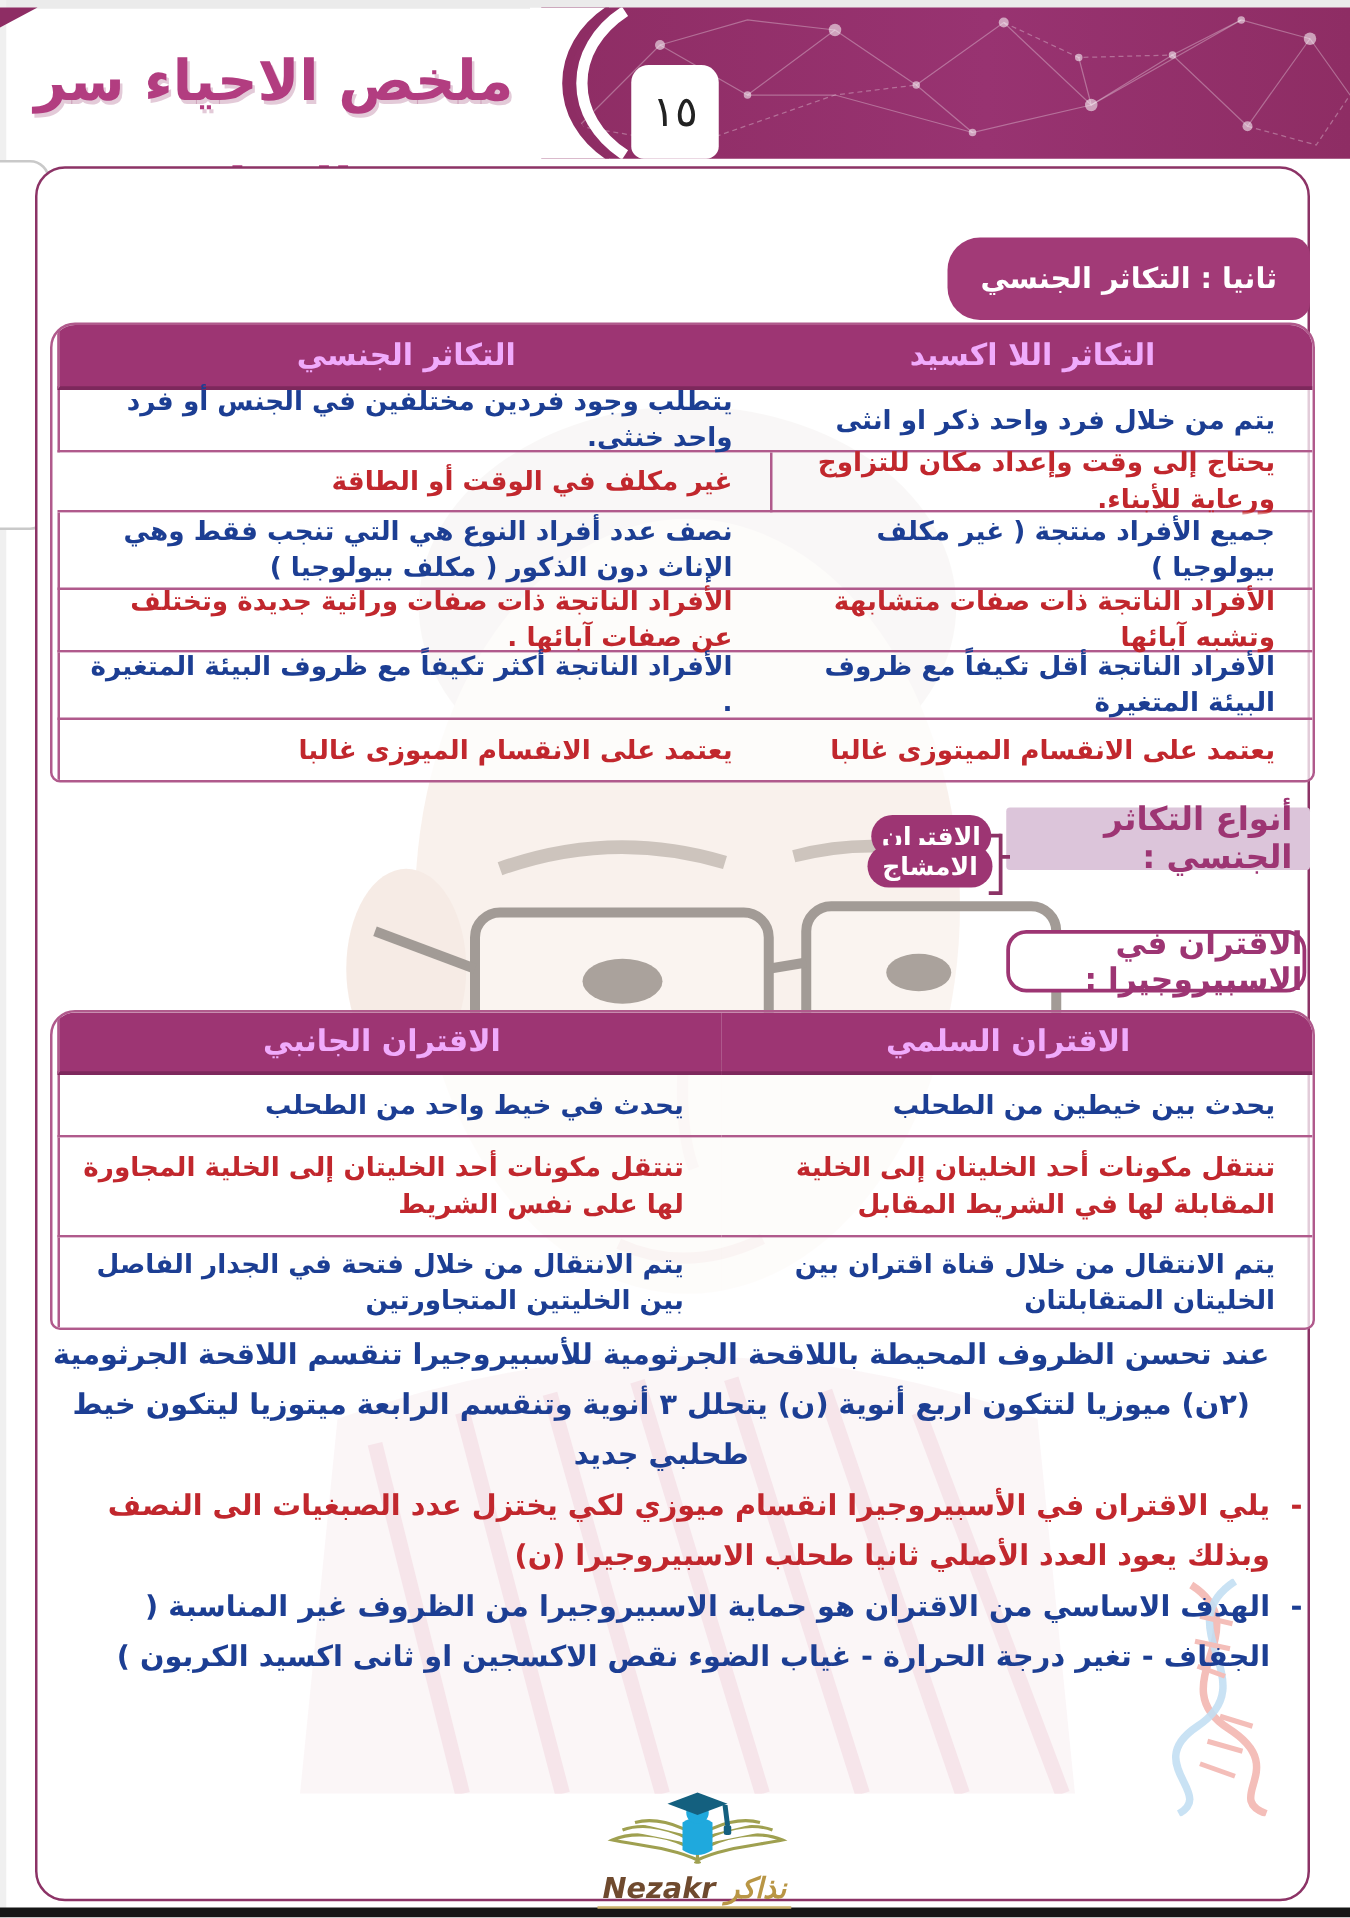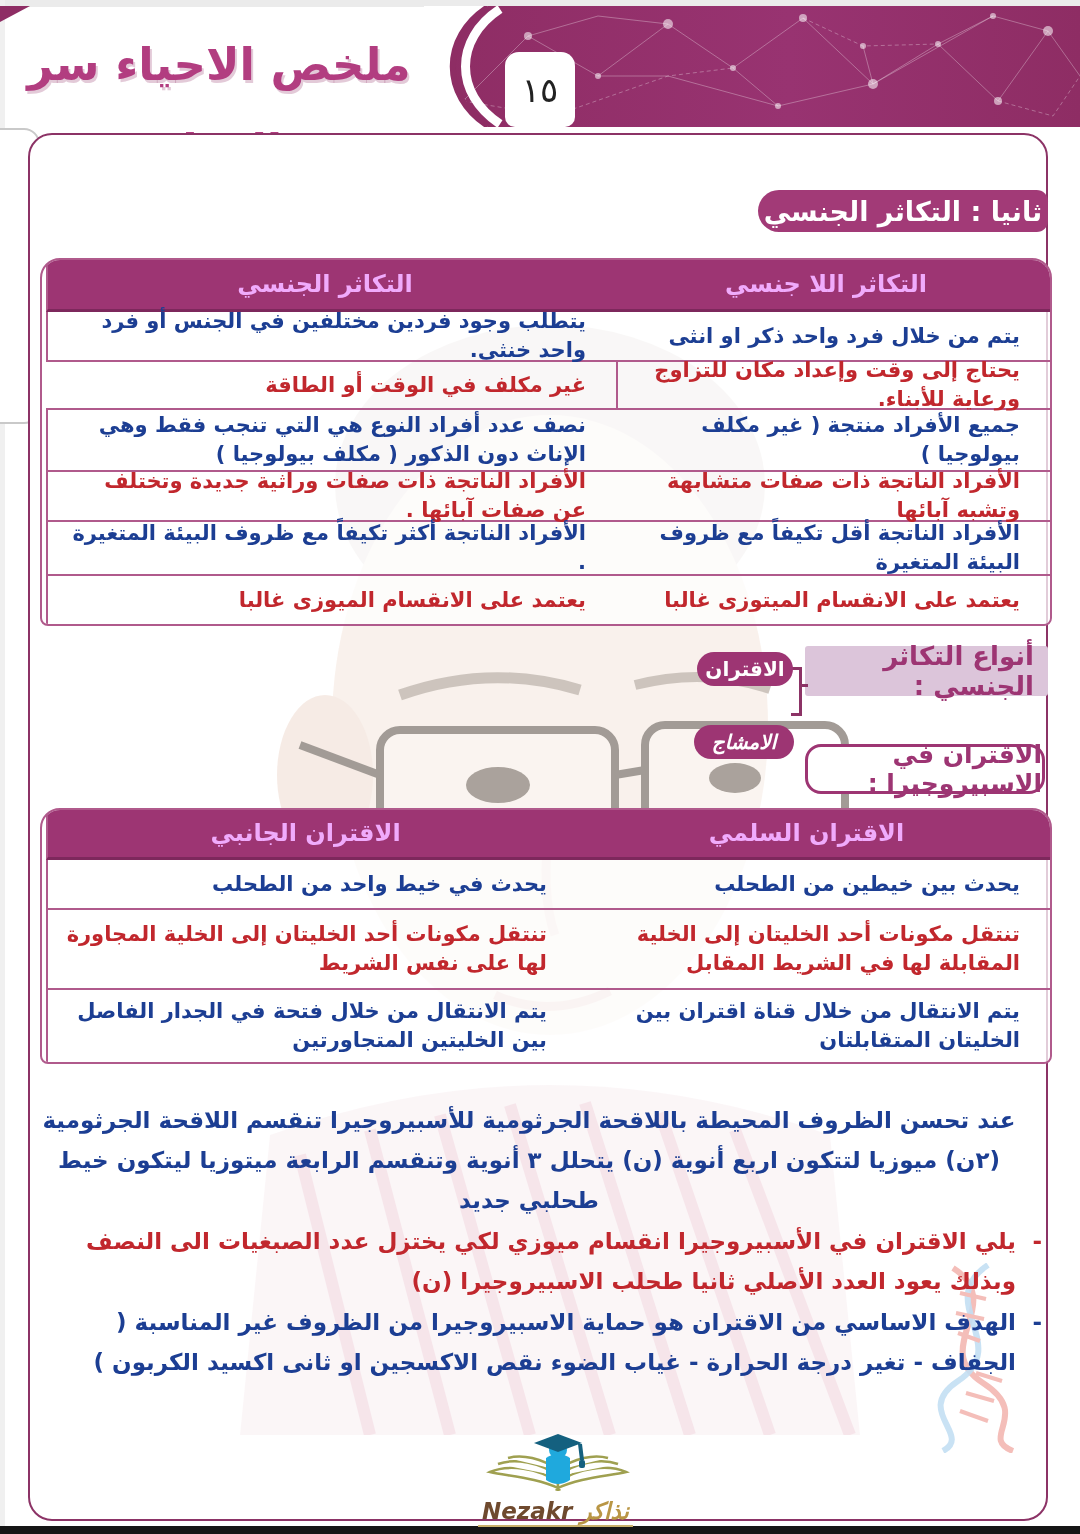--- a/index.html
+++ b/index.html
@@ -34,23 +34,23 @@
   .bookmark{left:-30px;top:128px;width:66px;height:292px;background:#fff;
     border:2px solid #c9c9c9;border-radius:16px;}
   .frame{left:28px;top:133px;width:1016px;height:1384px;background:#fff;
     border:2px solid #8c3366;border-radius:24px;}
   .watermark-wrap{left:30px;top:135px;width:1012px;height:1380px;
     border-radius:22px;overflow:hidden;}
   .portrait{position:absolute;left:210px;top:140px;width:620px;height:1160px;opacity:.5;}
   .dna{position:absolute;left:888px;top:1128px;width:150px;height:190px;opacity:.9;}
 
   
-  .section-pill{left:758px;top:190px;width:290px;height:42px;background:#a23a77;
+  .section-pill{left:758px;top:190px;width:290px;height:66px;background:#a23a77;
     border-radius:26px 14px 14px 26px;display:flex;align-items:center;justify-content:center;
-    direction:rtl;color:#fff;font-size:27px;font-weight:bold;z-index:3;}
+    direction:rtl;color:#fff;font-size:23px;font-weight:bold;z-index:3;}
 
   
   .ctable{direction:rtl;display:grid;z-index:3;
     border:2px solid #b05a8c;border-radius:20px 20px 8px 8px;overflow:hidden;
     background:rgba(255,255,255,.55);}
   .tbl1{left:40px;top:258px;width:1008px;
     grid-template-columns:434px 570px;
     grid-template-rows:52px 50px 48px 62px 50px 54px 48px;}
   .tbl2{left:40px;top:808px;width:1008px;
     grid-template-columns:473px 531px;
@@ -66,37 +66,37 @@
   .txt-blue{color:#1c3e93;}
   .txt-red{color:#c1272d;}
 
   
   .types-banner{left:805px;top:646px;width:243px;height:50px;background:#dcc5da;
     display:flex;align-items:center;direction:rtl;padding-right:14px;box-sizing:border-box;
     color:#9d3573;font-size:26px;font-weight:bold;z-index:3;border-radius:3px;}
   .pill{background:#9d3573;color:#fff;font-weight:bold;font-size:20px;
     border-radius:17px;display:flex;align-items:center;justify-content:center;z-index:4;}
   .pill-1{left:697px;top:652px;width:96px;height:34px;}
-  .pill-2{left:694px;top:725px;width:100px;height:34px;font-style:italic;}
+  .pill-2{left:694px;top:676px;width:100px;height:34px;}
   .bracket-v{left:799px;top:667px;width:3px;height:49px;background:#8c3366;z-index:3;}
   .bracket-h1{left:791px;top:667px;width:10px;height:3px;background:#8c3366;z-index:3;}
   .bracket-h2{left:791px;top:713px;width:10px;height:3px;background:#8c3366;z-index:3;}
   .bracket-h3{left:800px;top:684px;width:8px;height:3px;background:#8c3366;z-index:3;}
 
   .spiro-box{left:805px;top:744px;width:240px;height:50px;background:#fff;
     border:3px solid #9d3573;border-radius:16px;box-sizing:border-box;
     display:flex;align-items:center;justify-content:center;direction:rtl;
     color:#9d3573;font-size:25px;font-weight:bold;z-index:3;}
 
   
   .notes{left:42px;top:1064px;width:1000px;direction:rtl;z-index:3;}
   .note{font-size:23px;font-weight:bold;line-height:40px;margin-bottom:1px;display:flex;}
   .note .bullet{flex:0 0 26px;}
   .note .ntext{flex:1;text-align:right;}
-  .note.centered .ntext{text-align:center;margin-top:36px;}
+  .note.centered .ntext{text-align:center;}
 
   
   .logo{left:478px;top:1430px;width:174px;height:92px;z-index:4;}
   .logo-text{direction:rtl;font-size:23px;font-weight:bold;font-style:italic;
     border-bottom:2px solid #c9b06a;display:inline-block;padding:0 4px 1px 4px;line-height:26px;}
   .logo-ar{color:#b99645;}
   .logo-en{color:#6f4a2e;font-style:italic;}
 
   .black-bar{left:0;top:1526px;width:1080px;height:8px;background:#161616;}
 </style>
@@ -181,21 +181,21 @@
       <path d="M48,130 L76,138"></path>
         <path d="M42,148 L70,158"></path>
         <path d="M58,110 L84,118"></path>
     </g>
   </svg>
 </div>
 
 <div class="abs section-pill">ثانيا : التكاثر الجنسي</div>
 
 <div class="abs ctable tbl1">
-  <div class="cell hdr col2">التكاثر اللا جنسي</div>
+  <div class="cell hdr col2">التكاثر اللا اكسيد</div>
   <div class="cell hdr col1">التكاثر الجنسي</div>
 
   <div class="cell col2 txt-blue">يتم من خلال فرد واحد ذكر او انثى</div>
   <div class="cell col1 txt-blue">يتطلب وجود فردين مختلفين في الجنس أو فرد واحد خنثى.</div>
 
   <div class="cell col1 txt-red">يحتاج إلى وقت وإعداد مكان للتزاوج ورعاية للأبناء.</div>
   <div class="cell col2 txt-red">غير مكلف في الوقت أو الطاقة</div>
 
   <div class="cell col2 txt-blue">جميع الأفراد منتجة ( غير مكلف بيولوجيا )</div>
   <div class="cell col1 txt-blue">نصف عدد أفراد النوع هي التي تنجب فقط وهي الإناث دون الذكور ( مكلف بيولوجيا )</div>

